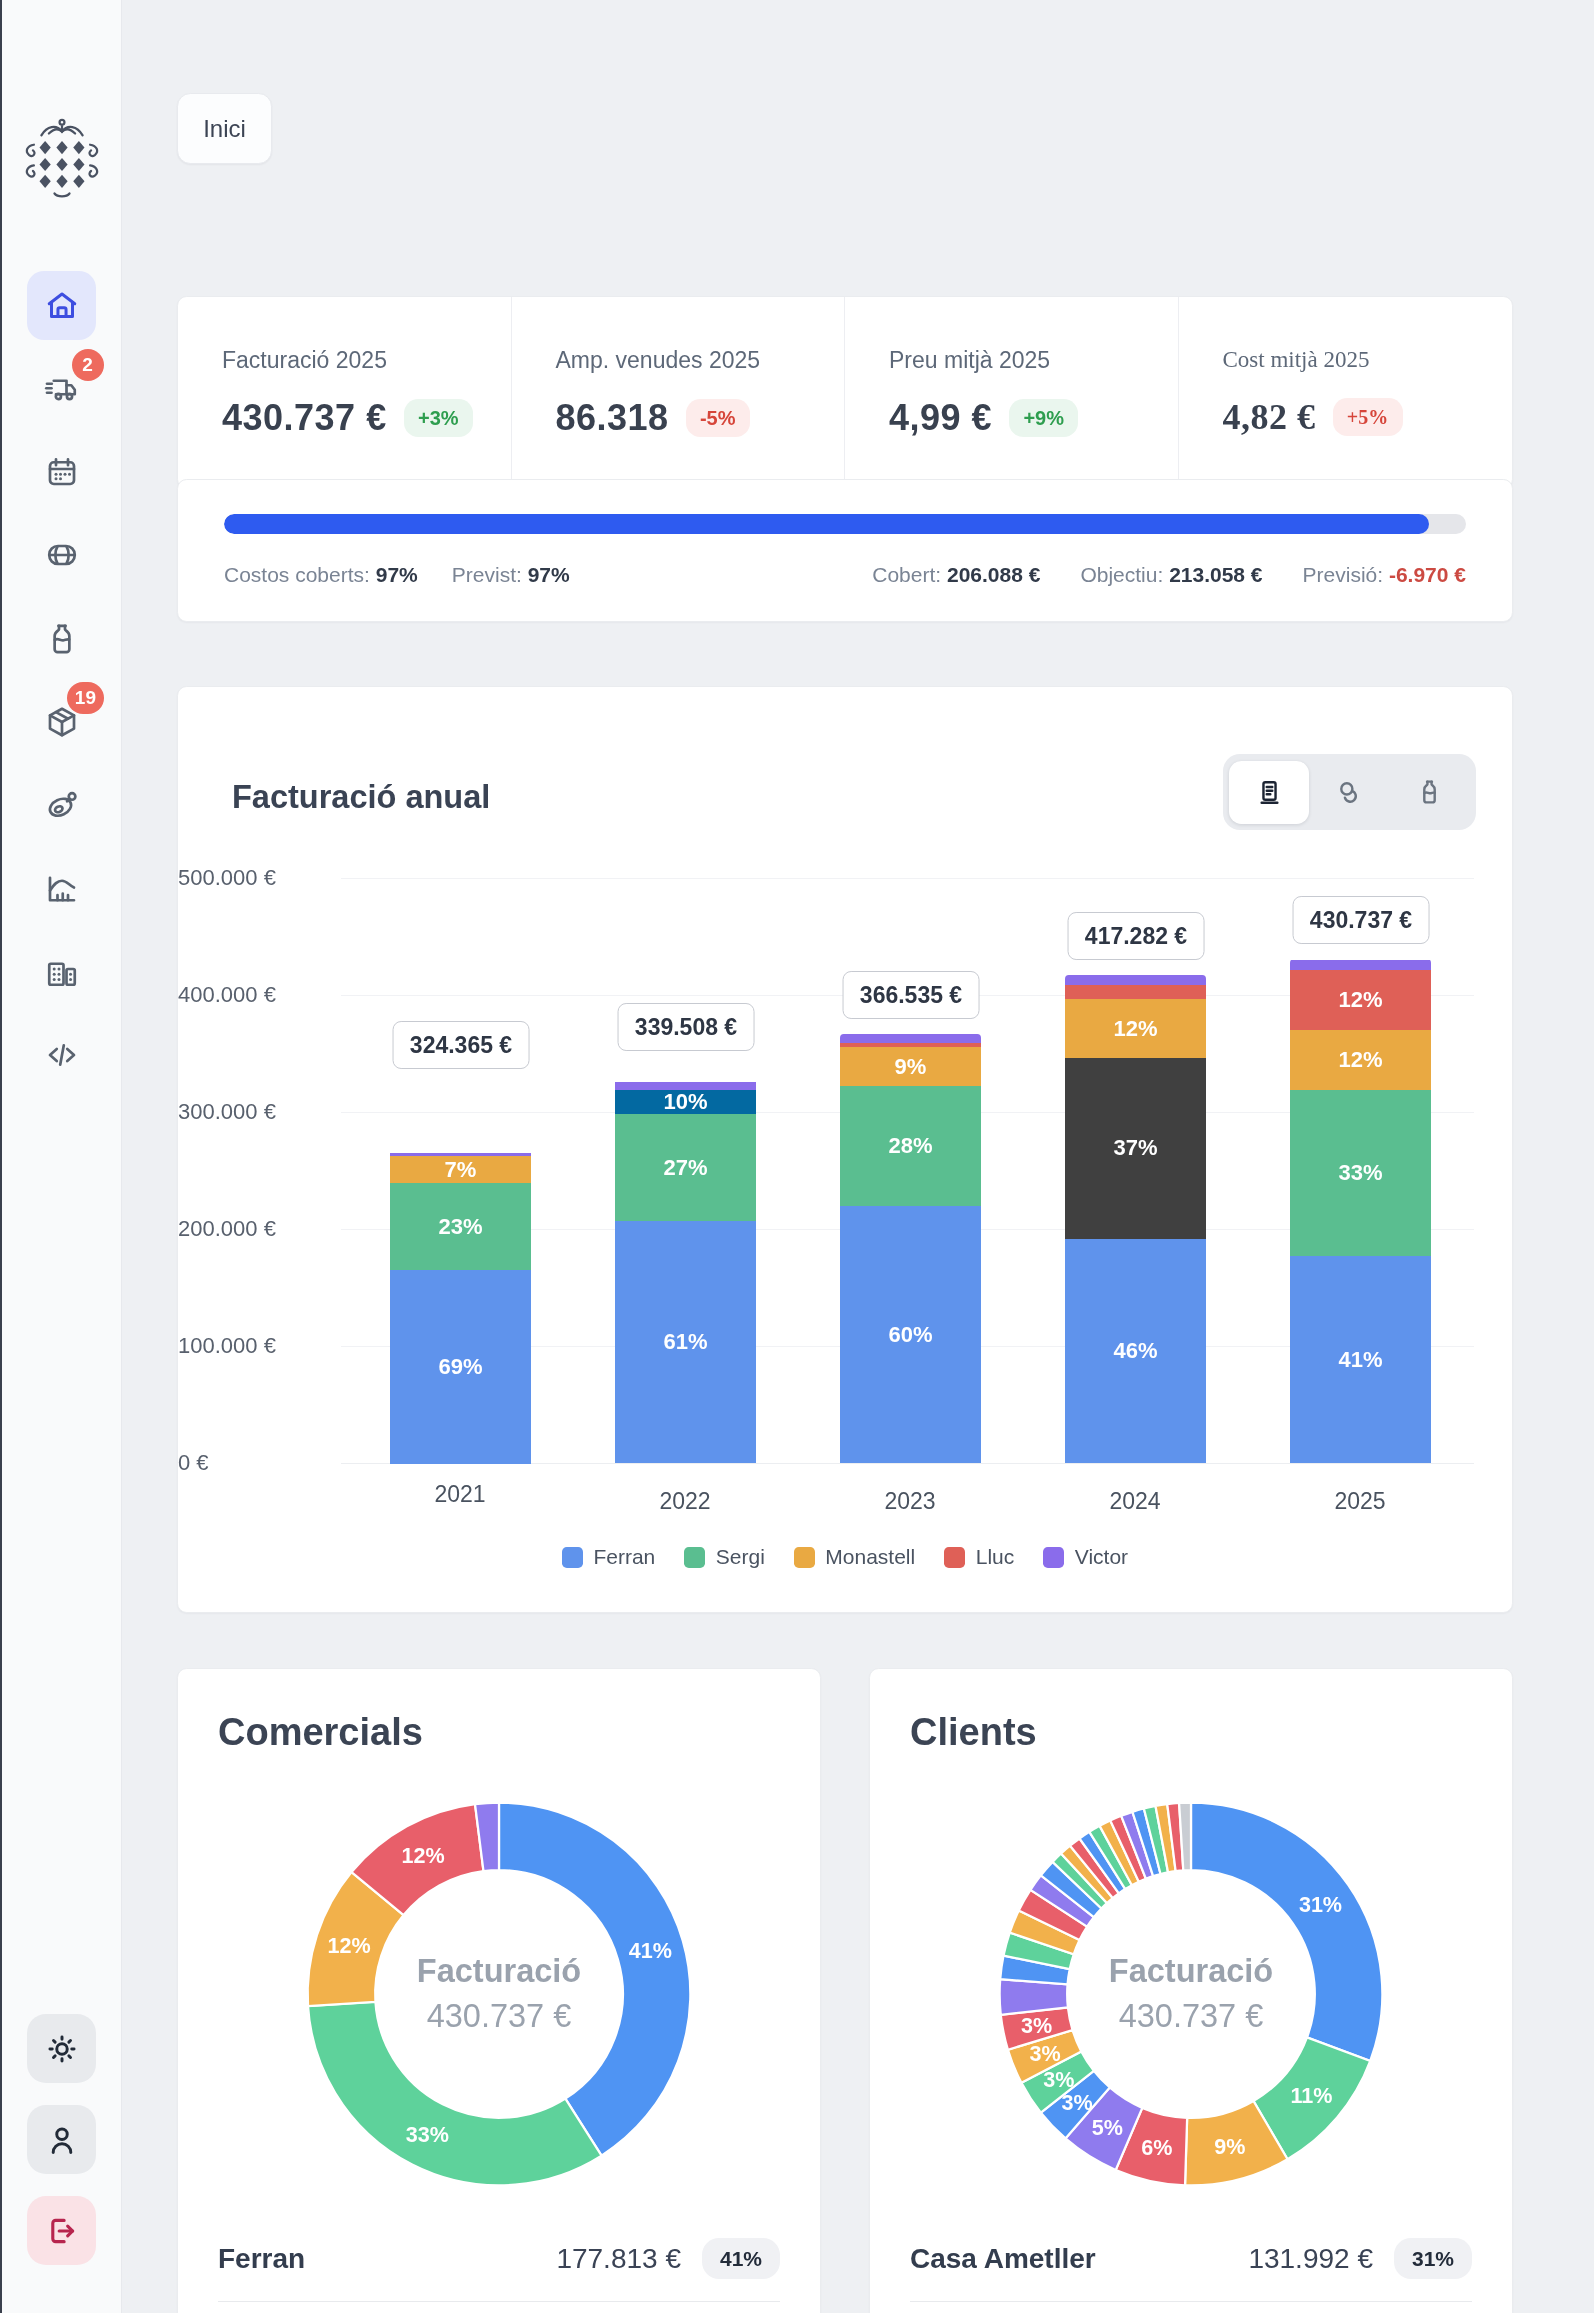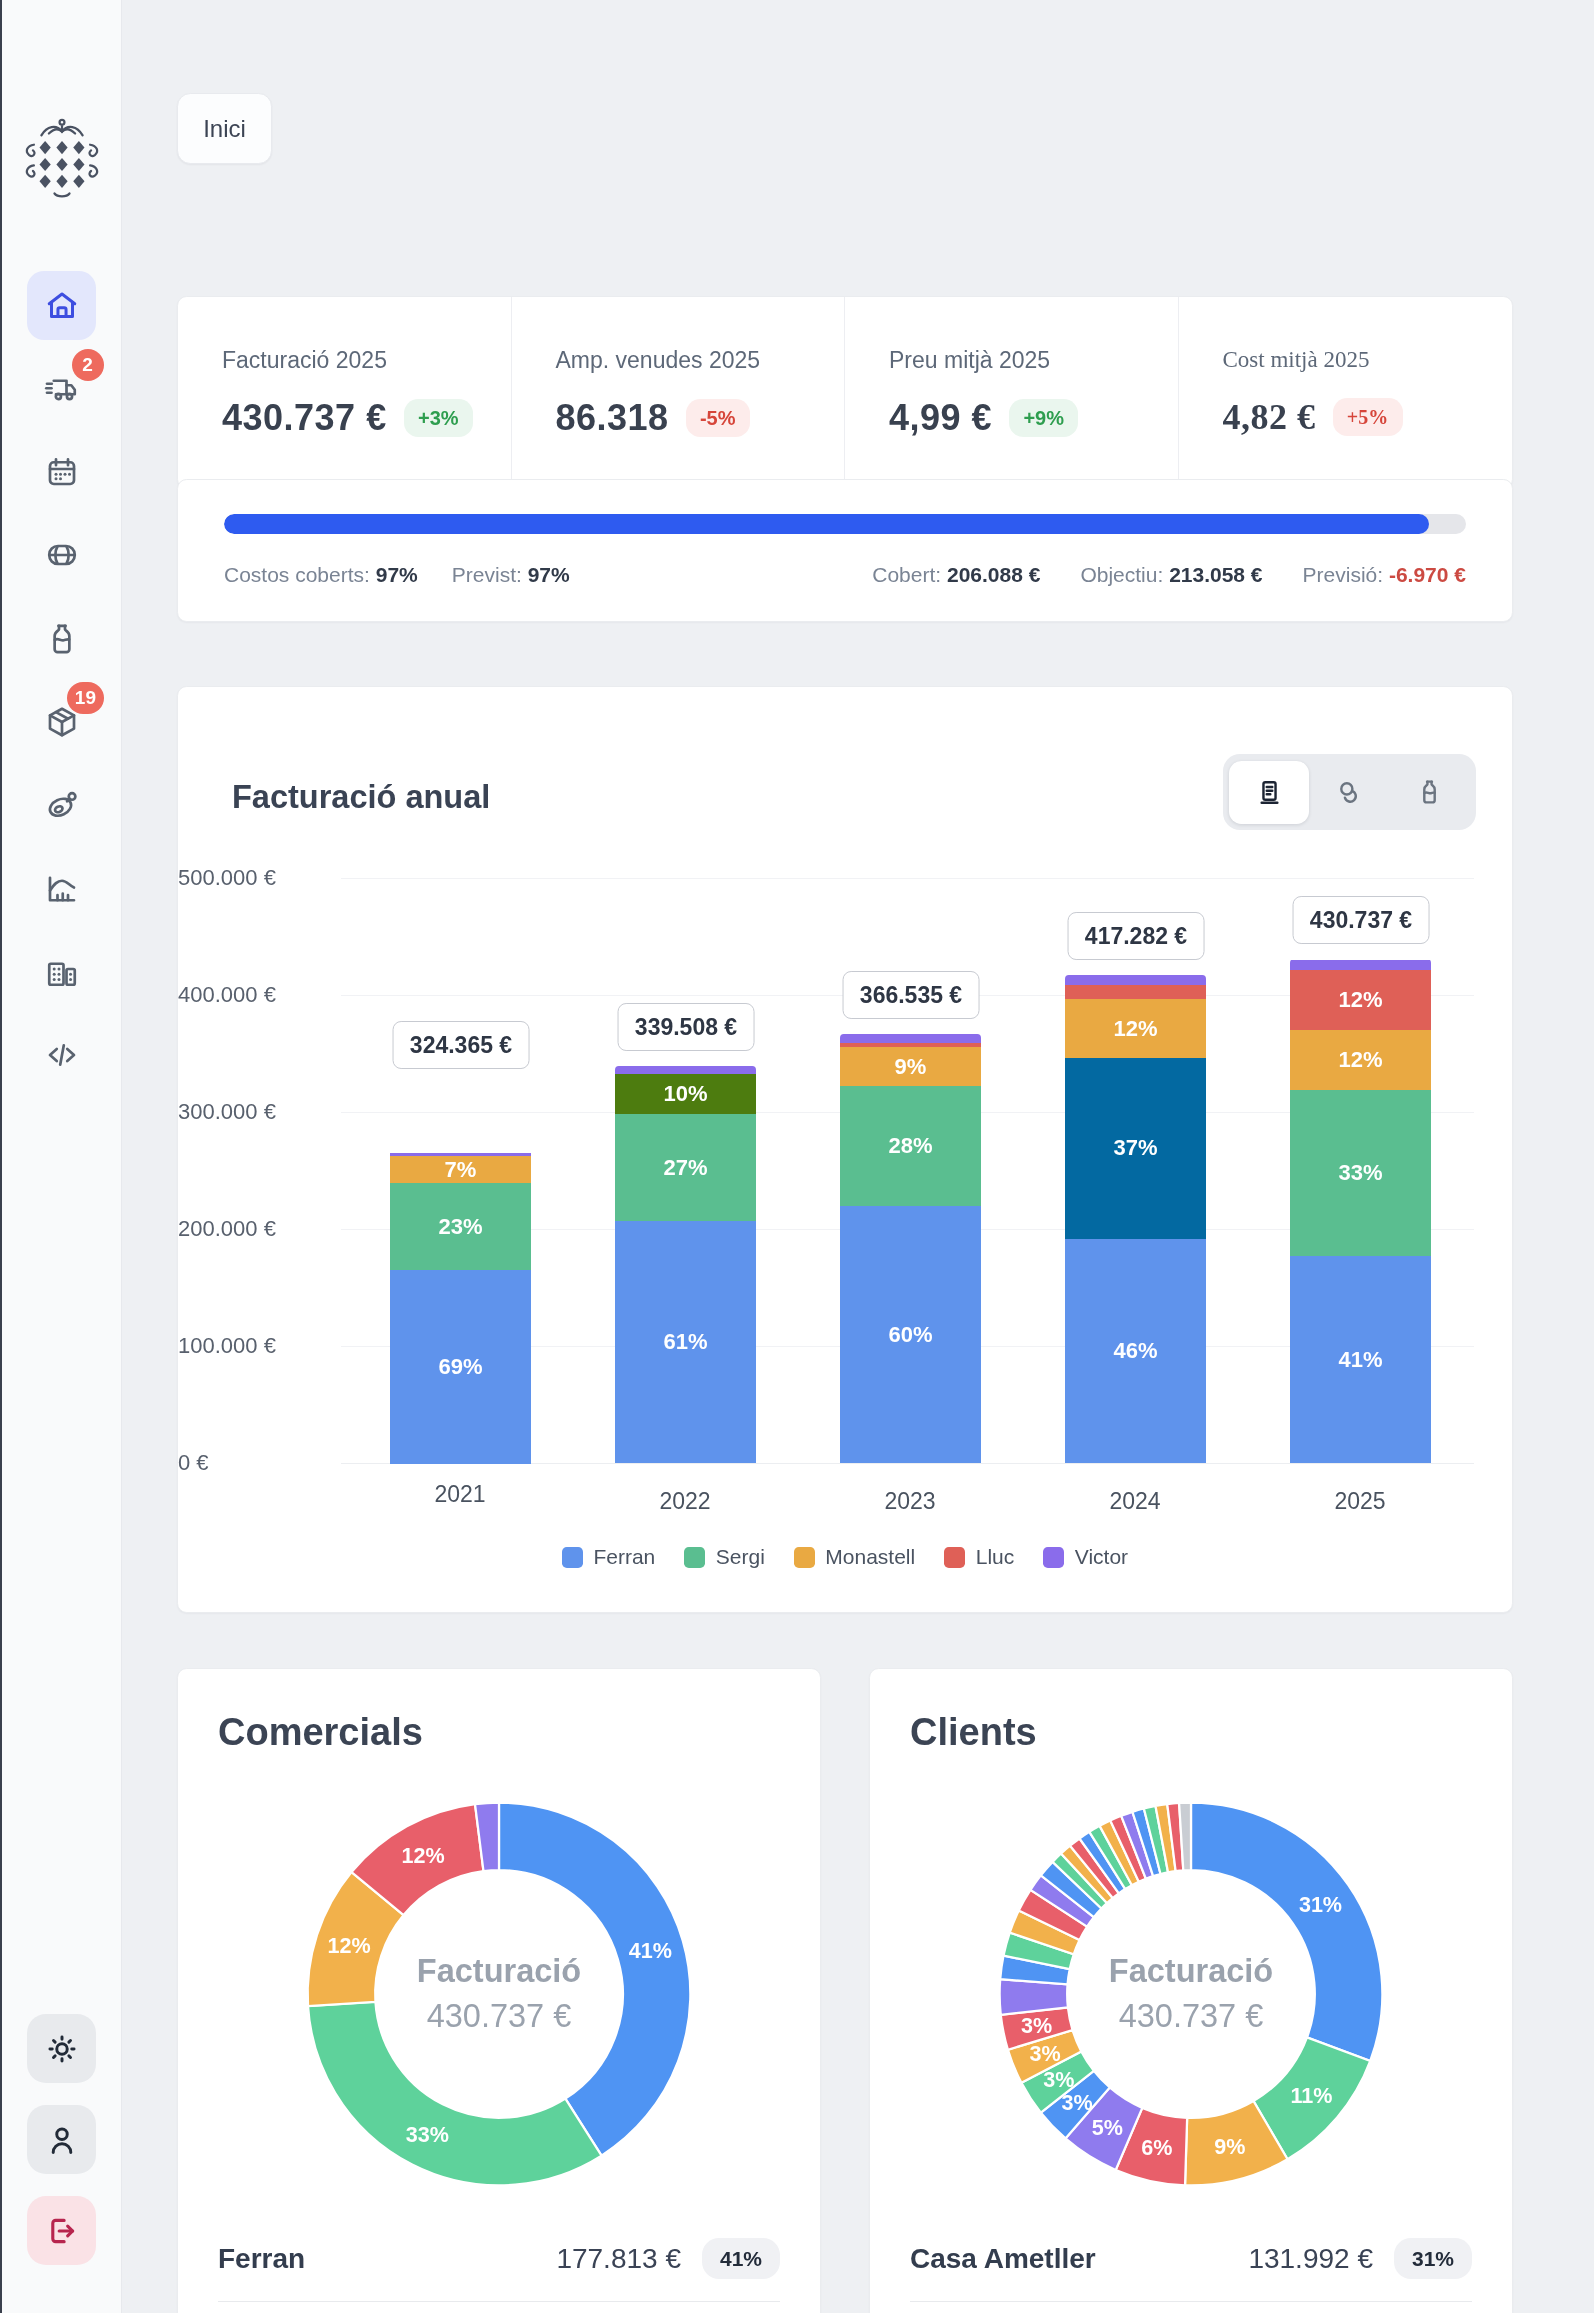--- a/index.html
+++ b/index.html
@@ -361,21 +361,21 @@
         </div>
         <div class="total-box" style="left: 283px; top: 334px;">324.365 €</div>
         <div class="xtick" style="left: 170px; top: 782px; margin-top: 12px;">2021</div>
         <div class="bar" style="left: 437px; top: 379px; height: 397px;">
           <div class="seg" style="height: 242px; background: rgb(95, 147, 236);">
             <span>61%</span>
           </div>
           <div class="seg" style="height: 107px; background: rgb(90, 190, 144);">
             <span>27%</span>
           </div>
-          <div class="seg" style="height: 40px; background: #4d7c0f;">
+          <div class="seg" style="height: 24px; background: #0369a1;">
             <span>10%</span>
           </div>
           <div class="seg" style="height: 8px; background: rgb(138, 108, 235);"></div>
         </div>
         <div class="total-box" style="left: 508px; top: 316px;">339.508 €</div>
         <div class="xtick" style="left: 395px; top: 801px;">2022</div>
         <div class="bar" style="left: 662px; top: 347px; height: 429px;">
           <div class="seg" style="height: 257px; background: rgb(95, 147, 236);">
             <span>60%</span>
           </div>
@@ -387,21 +387,21 @@
           </div>
           <div class="seg" style="height: 4.3px; background: rgb(223, 96, 87);"></div>
           <div class="seg" style="height: 8.6px; background: rgb(138, 108, 235);"></div>
         </div>
         <div class="total-box" style="left: 733px; top: 284px;">366.535 €</div>
         <div class="xtick" style="left: 620px; top: 801px;">2023</div>
         <div class="bar" style="left: 887px; top: 288px; height: 488px;">
           <div class="seg" style="height: 225px; background: rgb(95, 147, 236);">
             <span>46%</span>
           </div>
-          <div class="seg" style="height: 181px; background: #0369a1;">
+          <div class="seg" style="height: 181px; background: #404040;">
             <span>37%</span>
           </div>
           <div class="seg" style="height: 59px; background: rgb(233, 169, 66);">
             <span>12%</span>
           </div>
           <div class="seg" style="height: 14.6px; background: rgb(223, 96, 87);"></div>
           <div class="seg" style="height: 9.8px; background: rgb(138, 108, 235);"></div>
         </div>
         <div class="total-box" style="left: 958px; top: 225px;">417.282 €</div>
         <div class="xtick" style="left: 845px; top: 801px;">2024</div>

